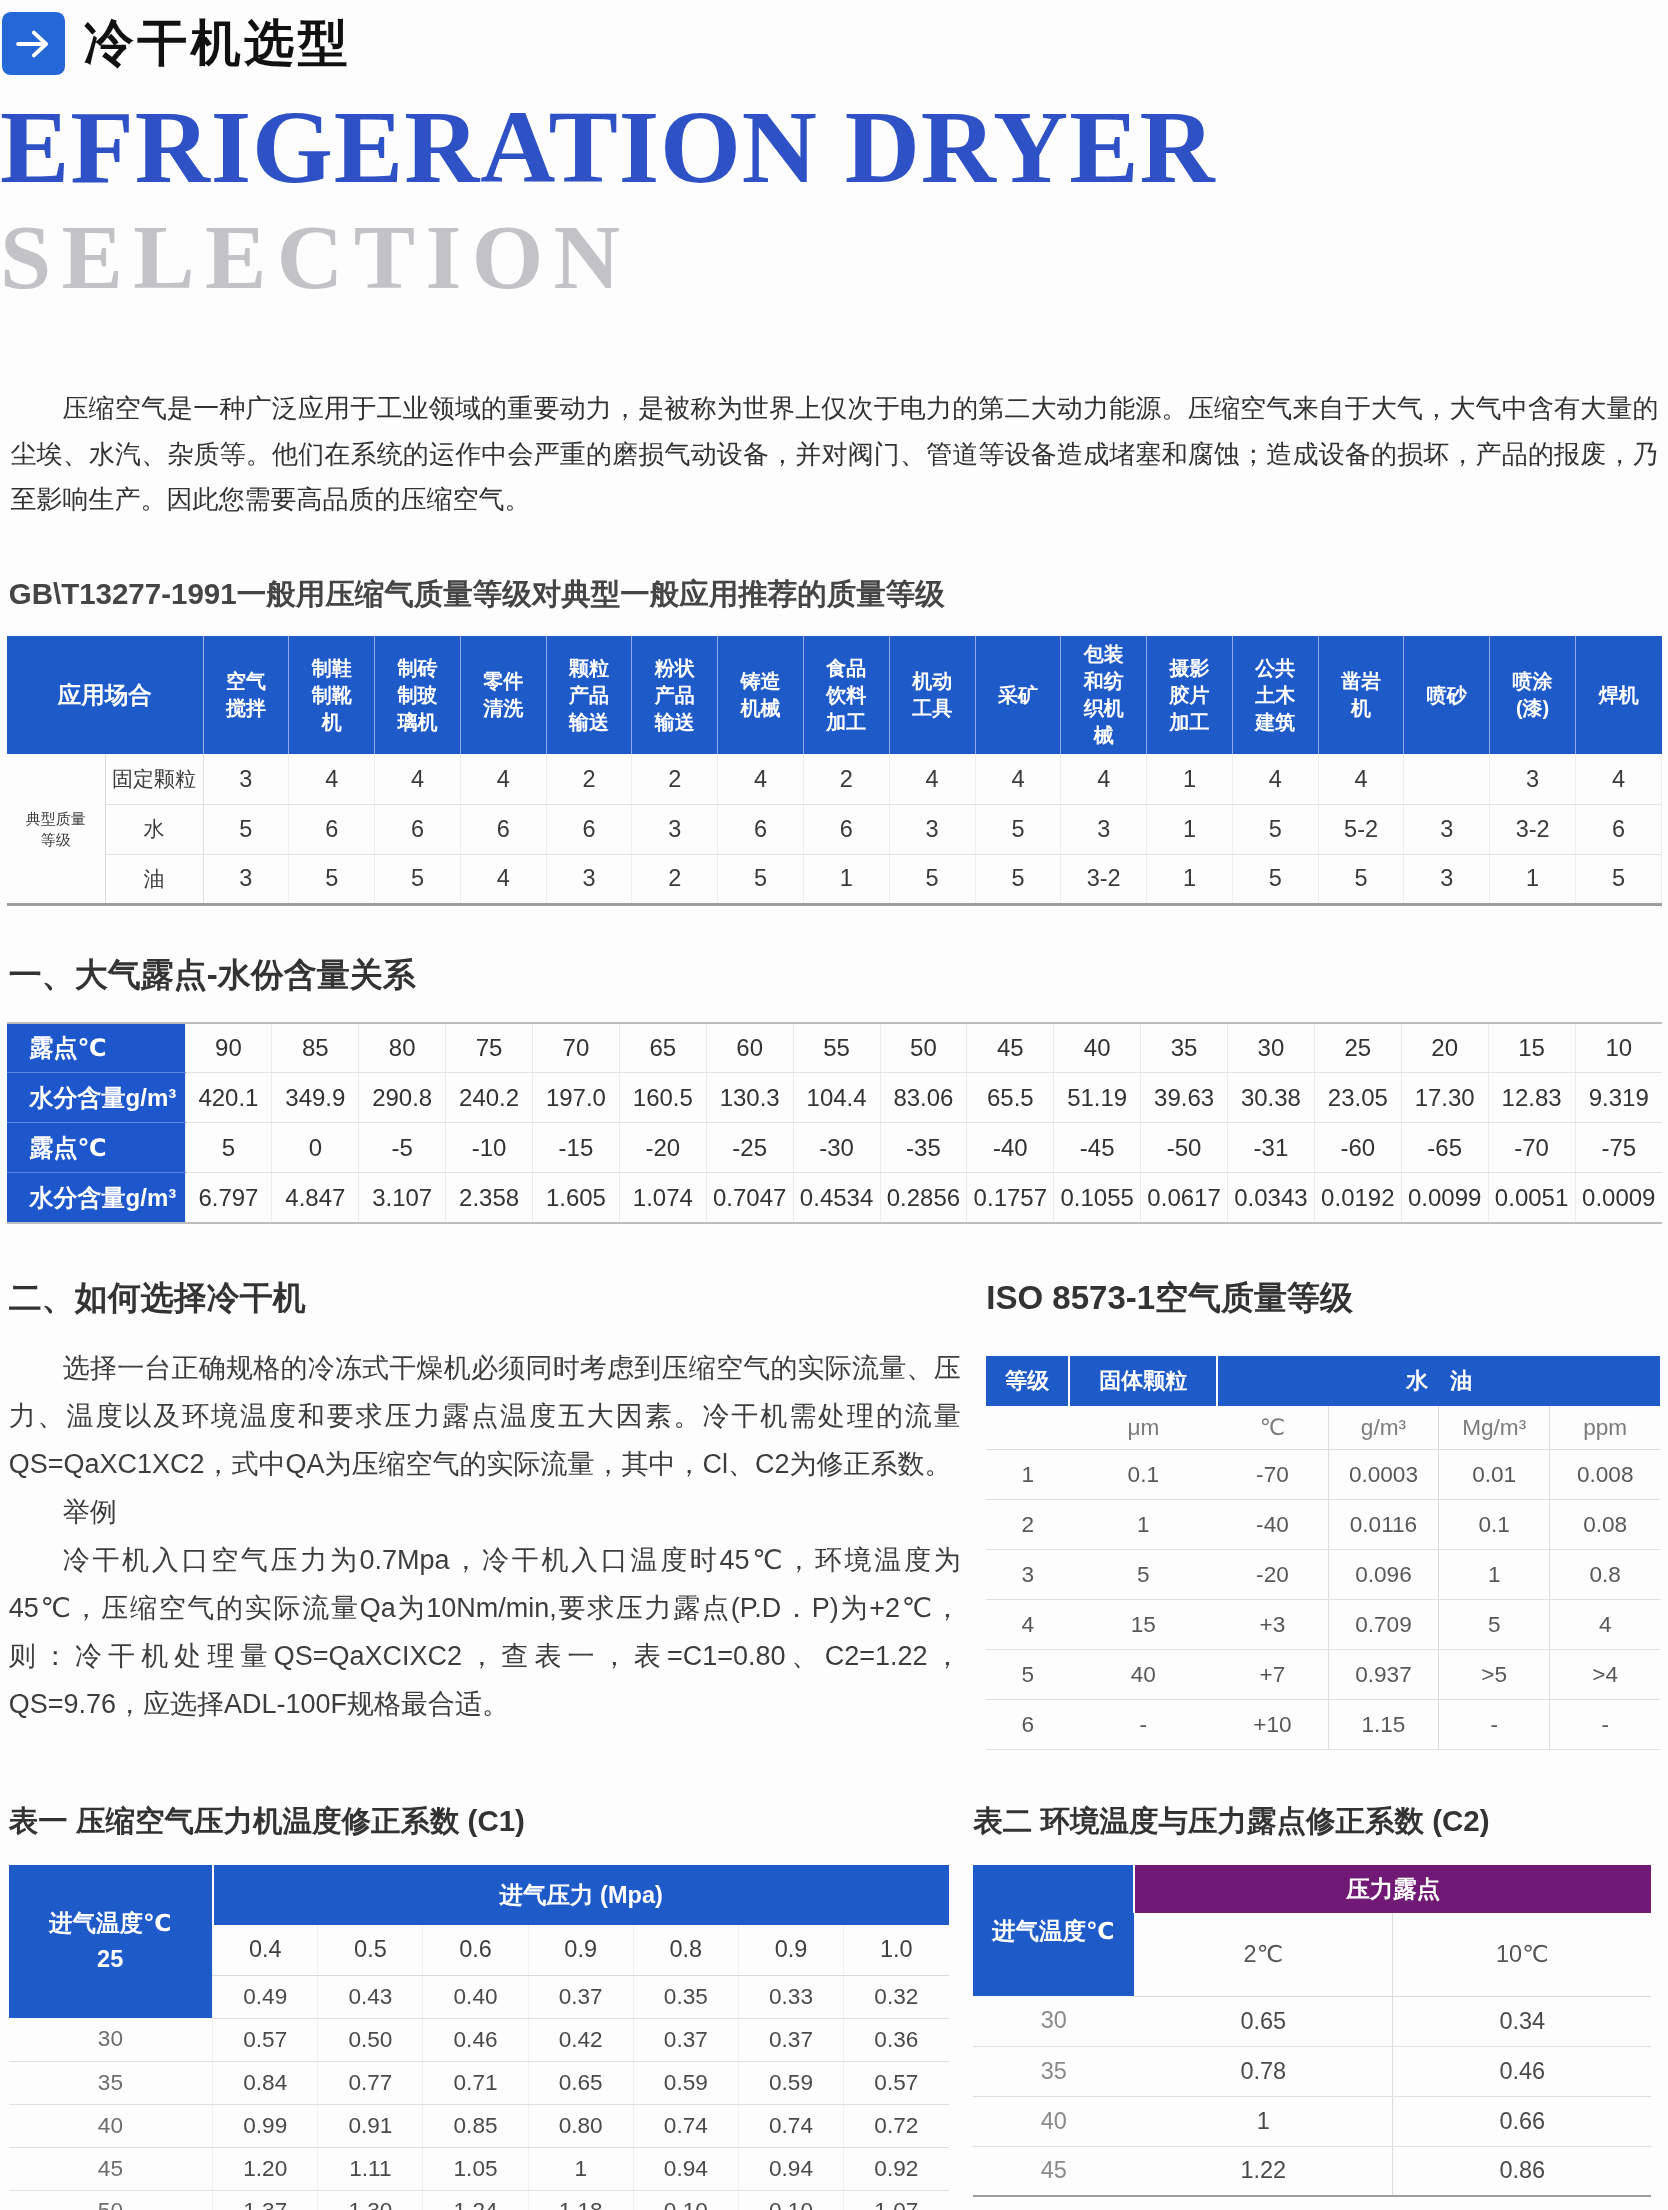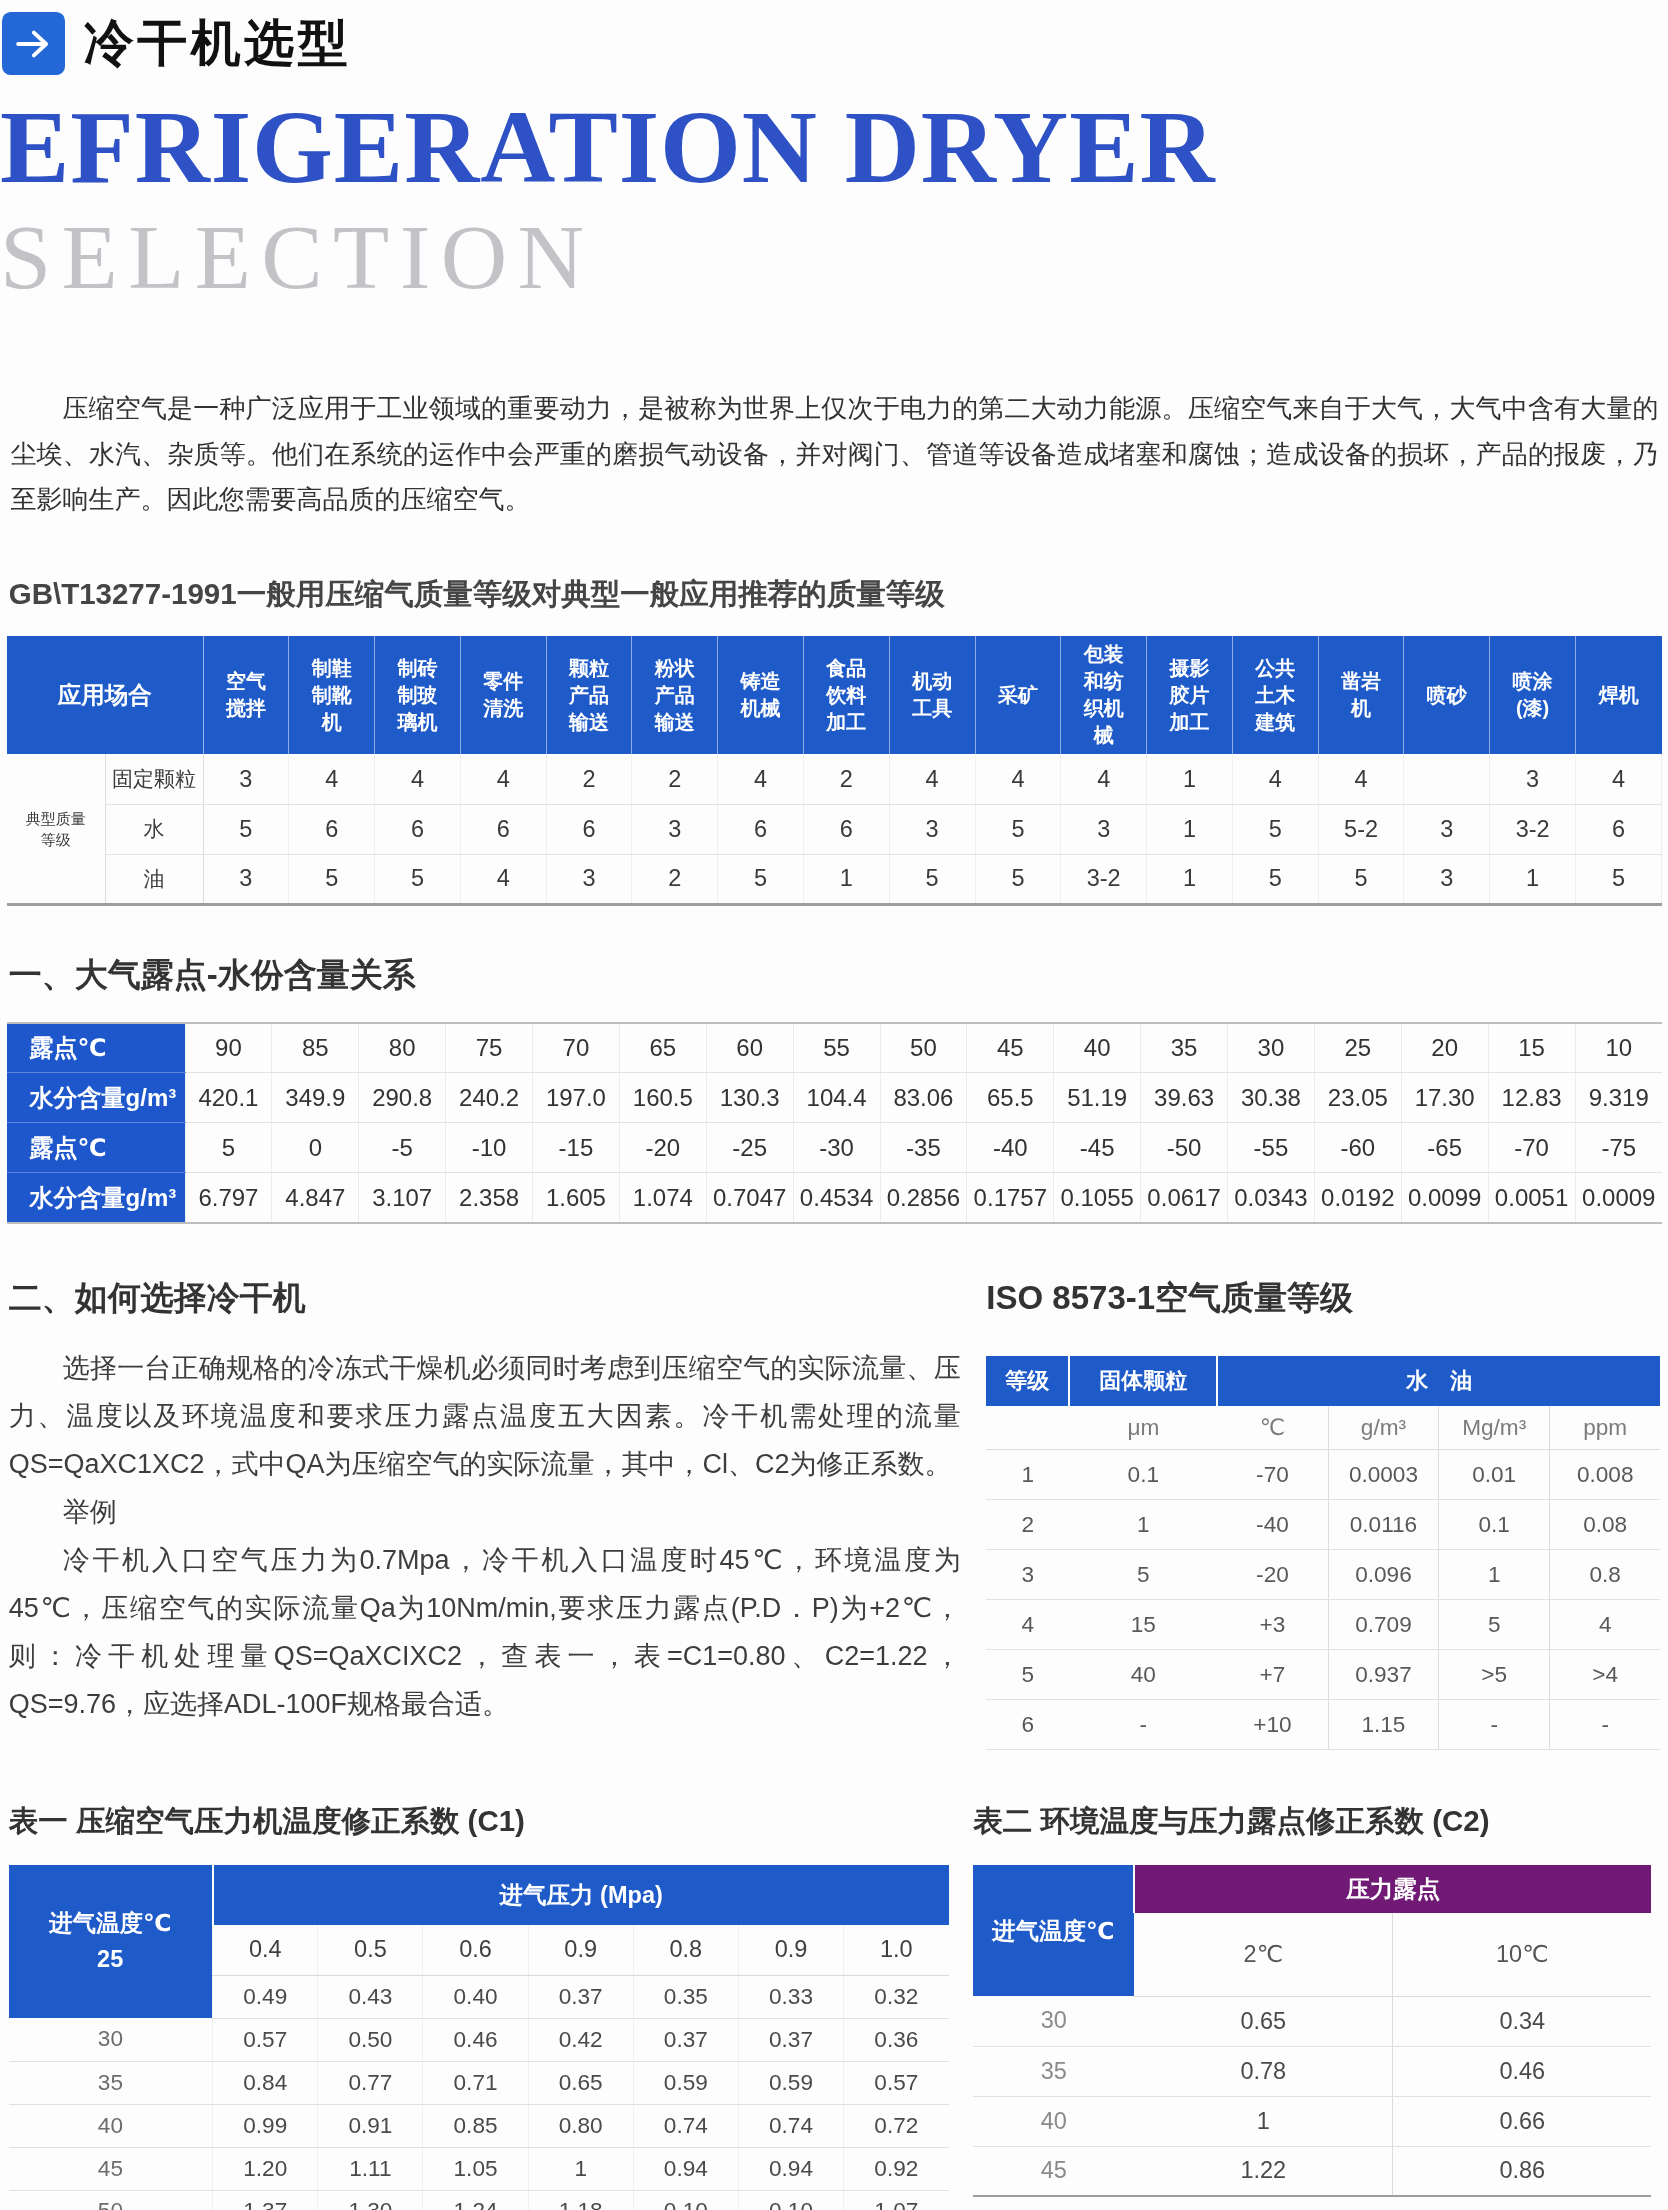--- a/index.html
+++ b/index.html
@@ -19,21 +19,21 @@
   }
   .cn-title { font-size:50px; font-weight:700; color:#111; letter-spacing:3.5px; }
 
   .title-en {
     font-family:"Liberation Serif","DejaVu Serif",serif;
     font-weight:700; color:#2e52c6; font-size:104px; line-height:1.0;
     letter-spacing:0.9px; margin-top:17.4px; white-space:nowrap;
   }
   .title-sel {
     font-family:"Liberation Serif","DejaVu Serif",serif;
-    font-weight:400; color:#c3c3c7; font-size:92px; line-height:1.0;
+    font-weight:700; color:#c3c3c7; font-size:92px; line-height:1.0;
     letter-spacing:10.4px; margin-top:12px; white-space:nowrap;
   }
 
   .intro {
     margin:83px 10.4px 0 10.4px; font-size:26px; line-height:1.76;
     text-indent:2em; text-align:justify; color:#323232;
   }
 
   
   .gb-heading { margin:52px 8.7px 0 8.7px; font-size:29.5px; font-weight:700; color:#454545; }
@@ -292,21 +292,21 @@
           <td class="dew-num">-5</td>
           <td class="dew-num">-10</td>
           <td class="dew-num">-15</td>
           <td class="dew-num">-20</td>
           <td class="dew-num">-25</td>
           <td class="dew-num">-30</td>
           <td class="dew-num">-35</td>
           <td class="dew-num">-40</td>
           <td class="dew-num">-45</td>
           <td class="dew-num">-50</td>
-          <td class="dew-num">-55</td>
+          <td class="dew-num">-31</td>
           <td class="dew-num">-60</td>
           <td class="dew-num">-65</td>
           <td class="dew-num">-70</td>
           <td class="dew-num">-75</td>
         </tr>
         <tr>
           <th class="dew-label">水分含量g/m³</th>
           <td class="dew-num">6.797</td>
           <td class="dew-num">4.847</td>
           <td class="dew-num">3.107</td>

